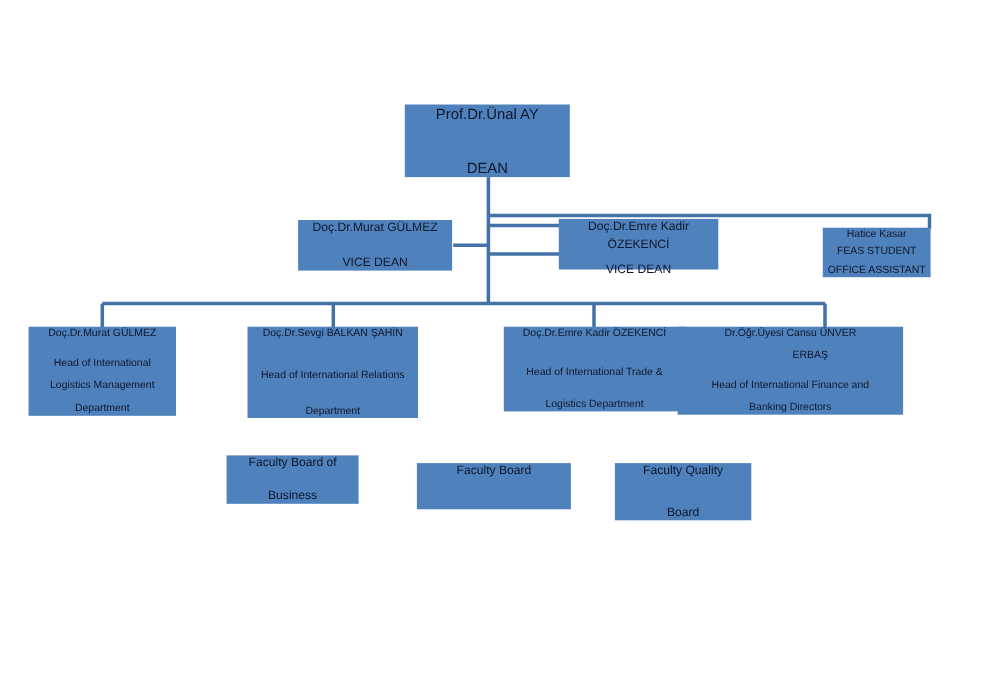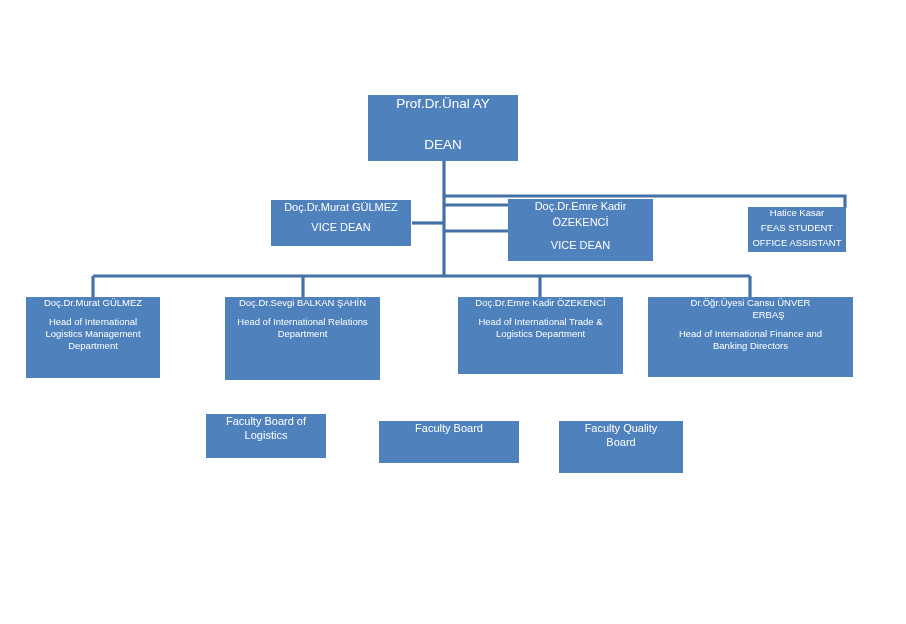--- a/index.html
+++ b/index.html
@@ -17,25 +17,25 @@
   #chart-canvas {
     position: absolute;
     left: 0;
     top: 0;
     width: 906px;
     height: 624px;
   }
   .node {
     position: absolute;
     background: #4f81bd;
-    color: #ffffff;
+    color: #0f172a;
     display: flex;
     flex-direction: column;
     align-items: center;
-    justify-content: flex-start;
+    justify-content: space-between;
     text-align: center;
     box-sizing: border-box;
     line-height: 1.28;
     z-index: 5;
   }
   .node .ln {
     display: block;
     width: 100%;
     white-space: nowrap;
   }
@@ -49,40 +49,40 @@
 
   
   #node-vice-dean-left {
     left: 271px; top: 200px; width: 140px; height: 46px;
     font-size: 11px;
   }
   #node-vice-dean-left .ln + .ln { margin-top: 6px; }
 
   
   #node-vice-dean-right {
-    left: 508px; top: 199px; width: 145px; height: 62px;
+    left: 508px; top: 199px; width: 145px; height: 46px;
     font-size: 11px;
   }
   #node-vice-dean-right .ln + .ln { margin-top: 2px; }
   #node-vice-dean-right .ln.gap { margin-top: 9px; }
 
   
   #node-office-assistant {
     left: 748px; top: 207px; width: 98px; height: 45px;
     font-size: 9.5px;
   }
   #node-office-assistant .ln + .ln { margin-top: 3px; }
 
   
   .dept { font-size: 9.5px; }
   .dept .title { margin-bottom: 7px; }
   #node-dept-ibm  { left: 26px;  top: 297px; width: 134px; height: 81px; }
   #node-dept-ir   { left: 225px; top: 297px; width: 155px; height: 83px; }
   #node-dept-itl  { left: 458px; top: 297px; width: 165px; height: 77px; }
-  #node-dept-ifb  { left: 648px; top: 297px; width: 205px; height: 80px; }
+  #node-dept-ifb  { left: 616px; top: 297px; width: 205px; height: 80px; }
   #node-dept-ifb .title2 { margin-bottom: 7px; padding-left: 36px; }
 
   
   .board { font-size: 11px; }
   #node-board-directors { left: 206px; top: 414px; width: 120px; height: 44px; }
   #node-board-faculty   { left: 379px; top: 421px; width: 140px; height: 42px; }
   #node-board-quality   { left: 559px; top: 421px; width: 124px; height: 52px; }
 </style>
 </head>
 <body>
@@ -152,21 +152,21 @@
 
 <div class="node dept" id="node-dept-ifb">
   <span class="ln">Dr.Öğr.Üyesi Cansu ÜNVER</span>
   <span class="ln title2">ERBAŞ</span>
   <span class="ln">Head of International Finance and</span>
   <span class="ln">Banking Directors</span>
 </div>
 
 <div class="node board" id="node-board-directors">
   <span class="ln">Faculty Board of</span>
-  <span class="ln">Logistics</span>
+  <span class="ln">Business</span>
 </div>
 
 <div class="node board" id="node-board-faculty">
   <span class="ln">Faculty Board</span>
 </div>
 
 <div class="node board" id="node-board-quality">
   <span class="ln">Faculty Quality</span>
   <span class="ln">Board</span>
 </div>

